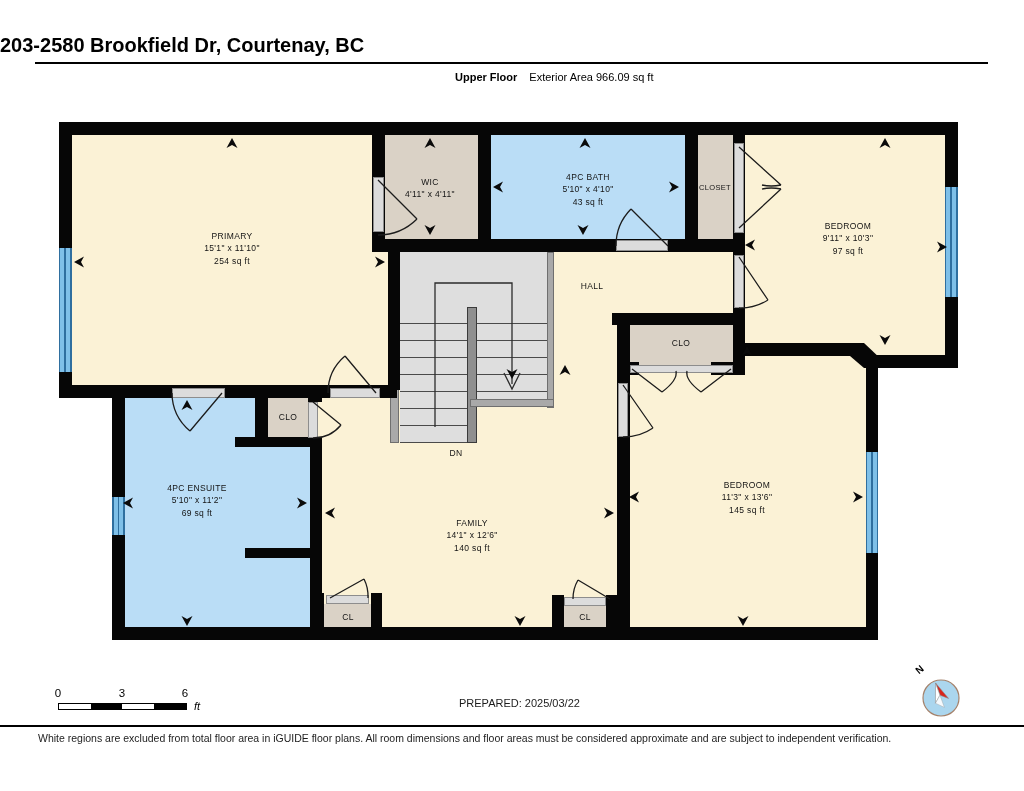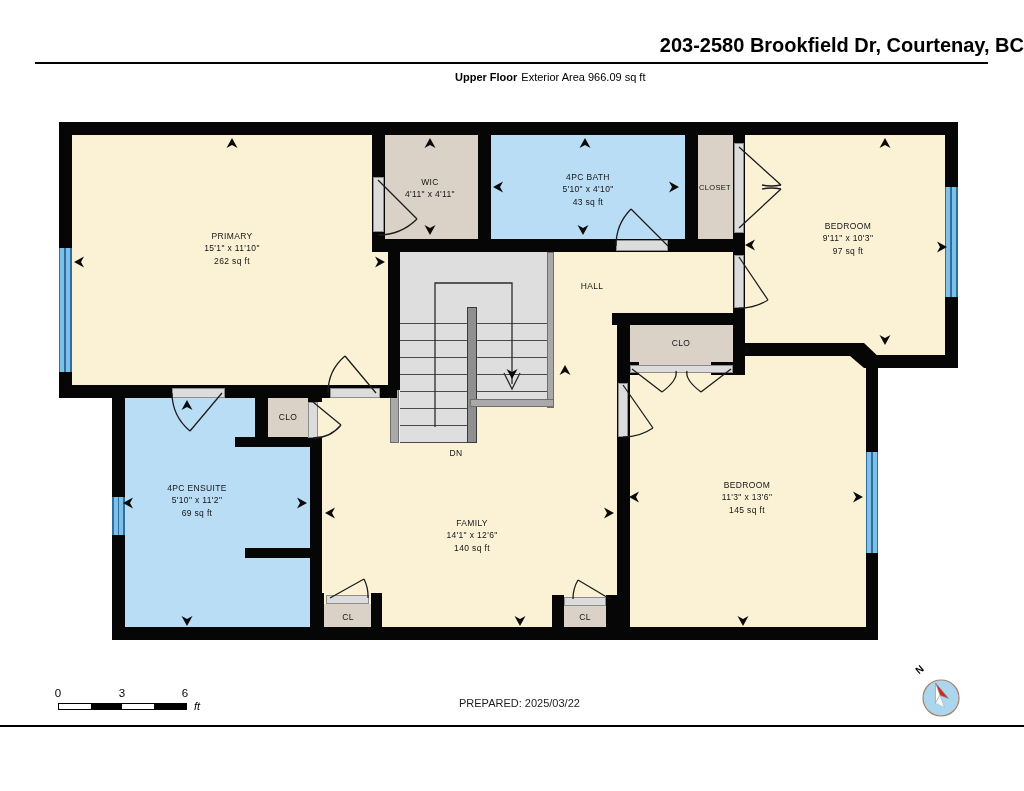--- a/index.html
+++ b/index.html
@@ -12,23 +12,23 @@
   .blue{position:absolute;background:#BADDF6;}
   .jamb{position:absolute;background:#DCDCDC;border:1px solid #8d8d8d;box-sizing:border-box;}
   .win{position:absolute;background:linear-gradient(90deg,#2f6f9f 0 1.5px,#7fc0e8 1.5px 5.5px,#2f6f9f 5.5px 7px,#7fc0e8 7px 11px,#2f6f9f 11px 13px);}
   .steps{position:absolute;background:repeating-linear-gradient(#dedede 0 16px,#4a4a4a 16px 17px);background-color:#dedede;}
   .stair-flat{position:absolute;background:#dedede;}
   .rail{position:absolute;background:#a9a9a9;border:1px solid #6f6f6f;box-sizing:border-box;}
   .divider{position:absolute;background:#8f8f8f;border:1px solid #3a3a3a;box-sizing:border-box;}
   .rlabel{position:absolute;transform:translate(-50%,-50%);text-align:center;font-size:8.5px;
           letter-spacing:.35px;line-height:1.45;color:#141414;white-space:nowrap;z-index:60;}
   .rlabel span{display:block;}
-  #title{position:absolute;top:34px;left:0;right:0;text-align:right;font-size:20px;font-weight:bold;}
+  #title{position:absolute;top:34px;left:0;right:0;text-align:left;font-size:20px;font-weight:bold;}
   #title-rule{position:absolute;top:62px;left:35px;width:953px;height:2px;background:#000;}
-  #subtitle{position:absolute;top:71px;left:455px;display:flex;gap:4px;font-size:11px;align-items:baseline;}
+  #subtitle{position:absolute;top:71px;left:455px;display:flex;gap:12px;font-size:11px;align-items:baseline;}
   #subtitle .fl{font-weight:bold;}
   #scale-nums span{position:absolute;top:687px;font-size:11.5px;transform:translateX(-50%);}
   #scale-bar{position:absolute;left:58px;top:703px;width:129px;height:7px;border:1px solid #000;box-sizing:border-box;
              background:linear-gradient(90deg,#fff 0 25%,#000 25% 50%,#fff 50% 75%,#000 75%);}
   #scale-unit{position:absolute;left:194px;top:700px;font-size:11px;font-style:italic;}
   #prepared{position:absolute;left:459px;top:697px;font-size:11px;color:#1c1c1c;}
   #foot-rule{position:absolute;left:0;top:725px;width:1024px;height:2px;background:#000;}
   #disclaimer{position:absolute;left:38px;top:732px;font-size:10.5px;color:#1c1c1c;}
   #mls-bar{position:absolute;left:0;top:762px;width:1024px;height:29px;background:#000;}
   #mls-bar span{position:absolute;right:34px;top:0;line-height:29px;font-size:14.5px;color:#9a9a9a;}
@@ -166,21 +166,21 @@
         <use href="#arw" transform="translate(941,247) rotate(90)"></use>
         <use href="#arw" transform="translate(301,503) rotate(90)"></use>
         <use href="#arw" transform="translate(608,513) rotate(90)"></use>
         <use href="#arw" transform="translate(857,497) rotate(90)"></use>
       </g>
     </svg>
 
     <div class="rlabel" style="left:232px;top:248px">
       <span>PRIMARY</span>
       <span>15'1" x 11'10"</span>
-      <span>262 sq ft</span>
+      <span>254 sq ft</span>
     </div>
     <div class="rlabel" style="left:430px;top:188px">
       <span>WIC</span>
       <span>4'11" x 4'11"</span>
     </div>
     <div class="rlabel" style="left:588px;top:189px">
       <span>4PC BATH</span>
       <span>5'10" x 4'10"</span>
       <span>43 sq ft</span>
     </div>
@@ -243,14 +243,15 @@
       <g transform="rotate(-20 20 20)">
         <polygon points="20,4 27,23 20,17" fill="#D8251C" stroke="#8a8a8a" stroke-width="0.5"></polygon>
         <polygon points="20,4 13,23 20,17" fill="#ffffff" stroke="#8a8a8a" stroke-width="0.5"></polygon>
         <polygon points="13,23 20,17 20,30" fill="#ffffff" stroke="#9a9a9a" stroke-width="0.4" opacity="0.9"></polygon>
       </g>
     </svg>
   </div>
   <div id="compass-n">N</div>
 
   <div id="foot-rule"></div>
+  <div id="disclaimer">White regions are excluded from total floor area in iGUIDE floor plans. All room dimensions and floor areas must be considered approximate and are subject to independent verification.</div>
 
 </div>
 
 </body></html>

